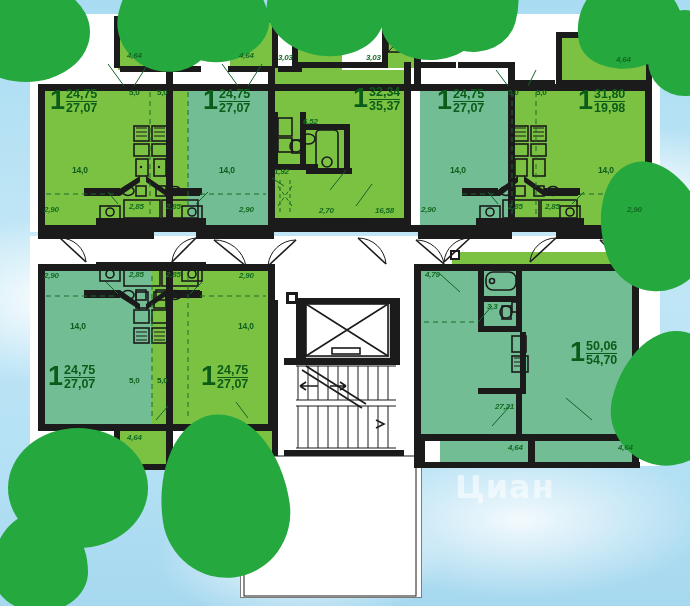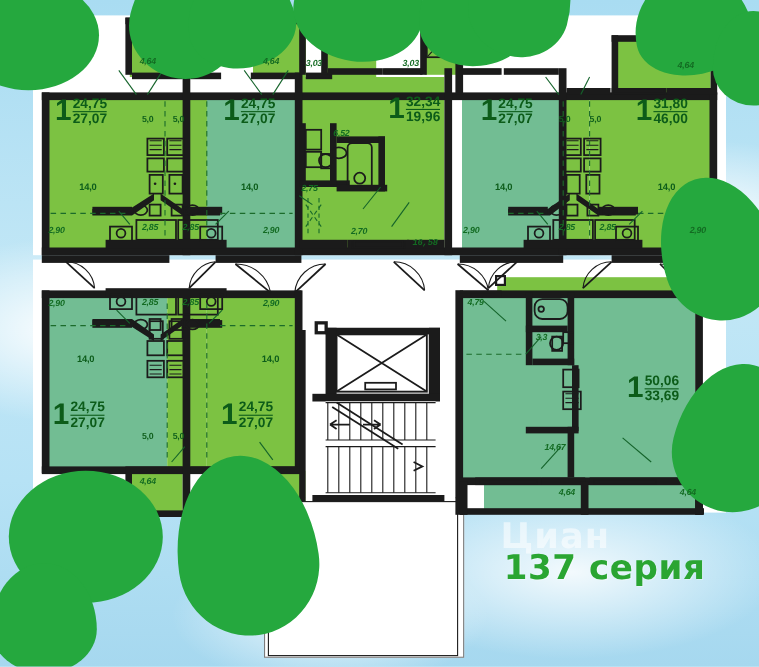--- a/index.html
+++ b/index.html
@@ -26,21 +26,21 @@
   #plan svg{display:block;}
 
   
   .leaf{position:absolute;background:#25a83e;border-radius:50%;}
   .leaf.ell{border-radius:50% 50% 50% 50%/60% 60% 40% 40%;}
 
   
   .lbl{position:absolute;color:#0f6b1e;font-weight:bold;white-space:nowrap;
        letter-spacing:-.2px;line-height:1;}
   .dim{font-size:8px;font-style:italic;color:#136b22;}
-  .dimp{font-size:8px;color:#0f5f1c;font-style:normal;margin-top:16px;}
+  .dimp{font-size:8px;color:#0f5f1c;font-style:normal;}
   .roomnum{font-size:8.5px;color:#0d5d1b;font-style:normal;font-weight:bold;}
 
   
   .apt{position:absolute;display:flex;align-items:center;color:#0c5c19;}
   .apt .big{font-size:27px;font-weight:bold;line-height:.8;margin-right:1px;}
   .apt .areas{display:flex;flex-direction:column;font-size:12.5px;font-weight:bold;line-height:1.02;}
   .apt .areas .a2{border-top:1.4px solid #0c5c19;padding-top:0px;margin-top:0px;}
 
   
   #series{position:absolute;left:458px;top:498px;
@@ -514,37 +514,37 @@
     <span class="areas">
       <span class="a1">24,75</span>
       <span class="a2">27,07</span>
     </span>
   </div>
 
   <div class="apt" style="left:353px;top:86px;">
     <span class="big">1</span>
     <span class="areas">
       <span class="a1">32,34</span>
-      <span class="a2">19,96</span>
+      <span class="a2">35,37</span>
     </span>
   </div>
 
   <div class="apt" style="left:437px;top:88px;">
     <span class="big">1</span>
     <span class="areas">
       <span class="a1">24,75</span>
       <span class="a2">27,07</span>
     </span>
   </div>
 
   <div class="apt" style="left:578px;top:88px;">
     <span class="big">1</span>
     <span class="areas">
       <span class="a1">31,80</span>
-      <span class="a2">46,00</span>
+      <span class="a2">19,98</span>
     </span>
   </div>
 
   <div class="apt" style="left:48px;top:364px;">
     <span class="big">1</span>
     <span class="areas">
       <span class="a1">24,75</span>
       <span class="a2">27,07</span>
     </span>
   </div>
@@ -554,21 +554,21 @@
     <span class="areas">
       <span class="a1">24,75</span>
       <span class="a2">27,07</span>
     </span>
   </div>
 
   <div class="apt" style="left:570px;top:340px;">
     <span class="big">1</span>
     <span class="areas">
       <span class="a1">50,06</span>
-      <span class="a2">33,69</span>
+      <span class="a2">54,70</span>
     </span>
   </div>
 
   <span class="lbl dim" style="left:127px;top:52px;">4,64</span>
   <span class="lbl dim" style="left:239px;top:52px;">4,64</span>
   <span class="lbl dim" style="left:278px;top:54px;">3,03</span>
   <span class="lbl dim" style="left:366px;top:54px;">3,03</span>
   <span class="lbl dim" style="left:616px;top:56px;">4,64</span>
 
   <span class="lbl dimp" style="left:129px;top:89px;">5,0</span>
@@ -593,28 +593,27 @@
   <span class="lbl dim" style="left:627px;top:206px;">2,90</span>
 
   <span class="lbl dim" style="left:129px;top:203px;">2,85</span>
   <span class="lbl dim" style="left:166px;top:203px;">2,85</span>
   <span class="lbl dim" style="left:508px;top:203px;">2,85</span>
   <span class="lbl dim" style="left:545px;top:203px;">2,85</span>
   <span class="lbl dim" style="left:129px;top:271px;">2,85</span>
   <span class="lbl dim" style="left:166px;top:271px;">2,85</span>
 
   <span class="lbl dim" style="left:303px;top:118px;">6,52</span>
-  <span class="lbl dim" style="left:274px;top:168px;">2,75</span>
+  <span class="lbl dim" style="left:274px;top:168px;">1,92</span>
   <span class="lbl dim" style="left:319px;top:207px;">2,70</span>
-  <span class="lbl dim" style="left:375px;top:218px;font-family:Liberation Mono, monospace;">16,58</span>
+  <span class="lbl dim" style="left:375px;top:207px;">16,58</span>
 
   <span class="lbl dim" style="left:425px;top:271px;">4,79</span>
   <span class="lbl dim" style="left:487px;top:303px;">3,3</span>
-  <span class="lbl dim" style="left:495px;top:403px;">14,67</span>
+  <span class="lbl dim" style="left:495px;top:403px;">27,21</span>
 
   <span class="lbl dim" style="left:127px;top:434px;">4,64</span>
   <span class="lbl dim" style="left:508px;top:444px;">4,64</span>
   <span class="lbl dim" style="left:618px;top:444px;">4,64</span>
 
   <div id="wm">Циан</div>
-  <div id="series">137 серия</div>
 
 </div>
 
 </body></html>

